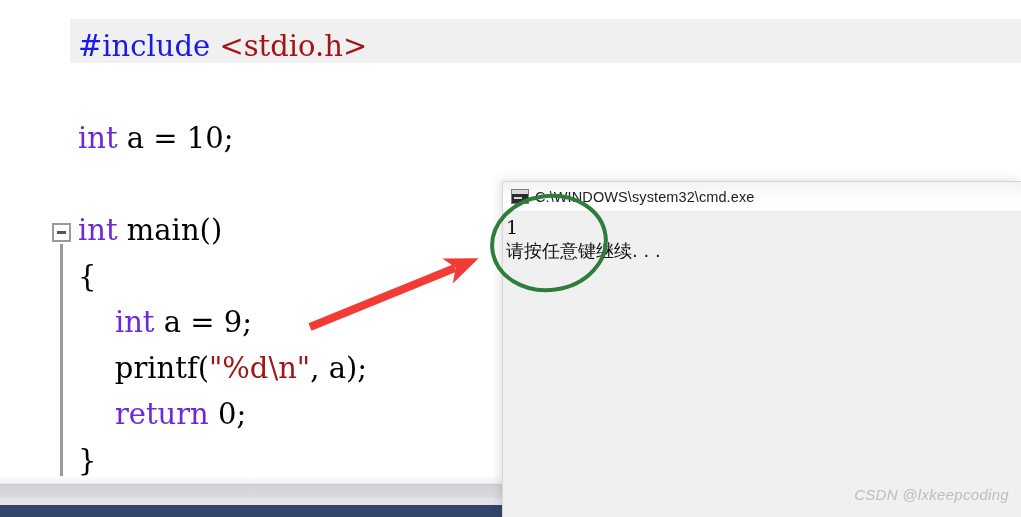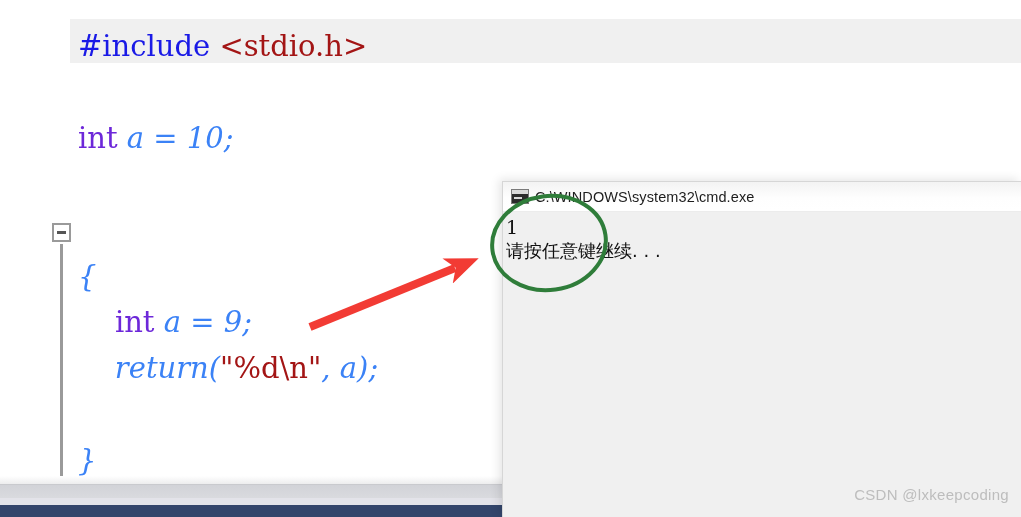--- a/index.html
+++ b/index.html
@@ -49,21 +49,21 @@
 
   .code-line {
     position: absolute;
     white-space: pre;
   }
 
   .kw   { color: #6d28d9; }
   .str  { color: #a31515; }
   .hdr  { color: #a31515; }
   .pp   { color: #1a1ae6; }
-  .plain{ color: #3b82f6; font-style: italic; }
+  .plain{ color: #000000; }
 
   
   #fold-box {
     position: absolute;
     left: 4px;
     top: 219px;
     width: 19px;
     height: 19px;
     border: 2px solid #9a9a9a;
     background: #ffffff;
@@ -211,37 +211,40 @@
 
   
   #watermark {
     position: absolute;
     right: 12px;
     bottom: 14px;
     font-family: "Liberation Sans", sans-serif;
     font-size: 15px;
     color: #bdbdbd;
     letter-spacing: 0.3px;
+    font-style: italic;
   }
 </style>
 </head>
 <body>
 
 <div id="editor-pane">
 
   <div id="include-highlight" style="background: rgb(240, 240, 240);"></div>
 
   <div class="code-area">
     <div class="code-line" id="code-line-0" style="left:30px; top:19px;"><span class="pp">#include</span><span class="plain"> </span><span class="hdr">&lt;stdio.h&gt;</span></div>
     <div class="code-line" id="code-line-1" style="left:30px; top:65px;"><span class="plain"></span></div>
     <div class="code-line" id="code-line-2" style="left:30px; top:111px;"><span class="kw">int</span><span class="plain"> a = 10;</span></div>
     <div class="code-line" id="code-line-3" style="left:30px; top:157px;"><span class="plain"></span></div>
+    <div class="code-line" id="code-line-4" style="left:30px; top:203px;"><span class="kw">int</span><span class="plain"> main()</span></div>
     <div class="code-line" id="code-line-5" style="left:30px; top:249px;"><span class="plain">{</span></div>
     <div class="code-line" id="code-line-6" style="left:30px; top:295px;"><span class="plain">    </span><span class="kw">int</span><span class="plain"> a = 9;</span></div>
-    <div class="code-line" id="code-line-7" style="left:30px; top:341px;"><span class="plain">    return(</span><span class="str">"%d\n"</span><span class="plain">, a);</span></div>
+    <div class="code-line" id="code-line-7" style="left:30px; top:341px;"><span class="plain">    printf(</span><span class="str">"%d\n"</span><span class="plain">, a);</span></div>
+    <div class="code-line" id="code-line-8" style="left:30px; top:387px;"><span class="plain">    </span><span class="kw">return</span><span class="plain"> 0;</span></div>
     <div class="code-line" id="code-line-9" style="left:30px; top:433px;"><span class="plain">}</span></div>
   </div>
 
   <div id="fold-box"></div>
   <div id="fold-line"></div>
   <div id="fold-foot"></div>
 </div>
 
 <div id="editor-bottom-shadow"></div>
 <div id="toolbar-strip"></div>

